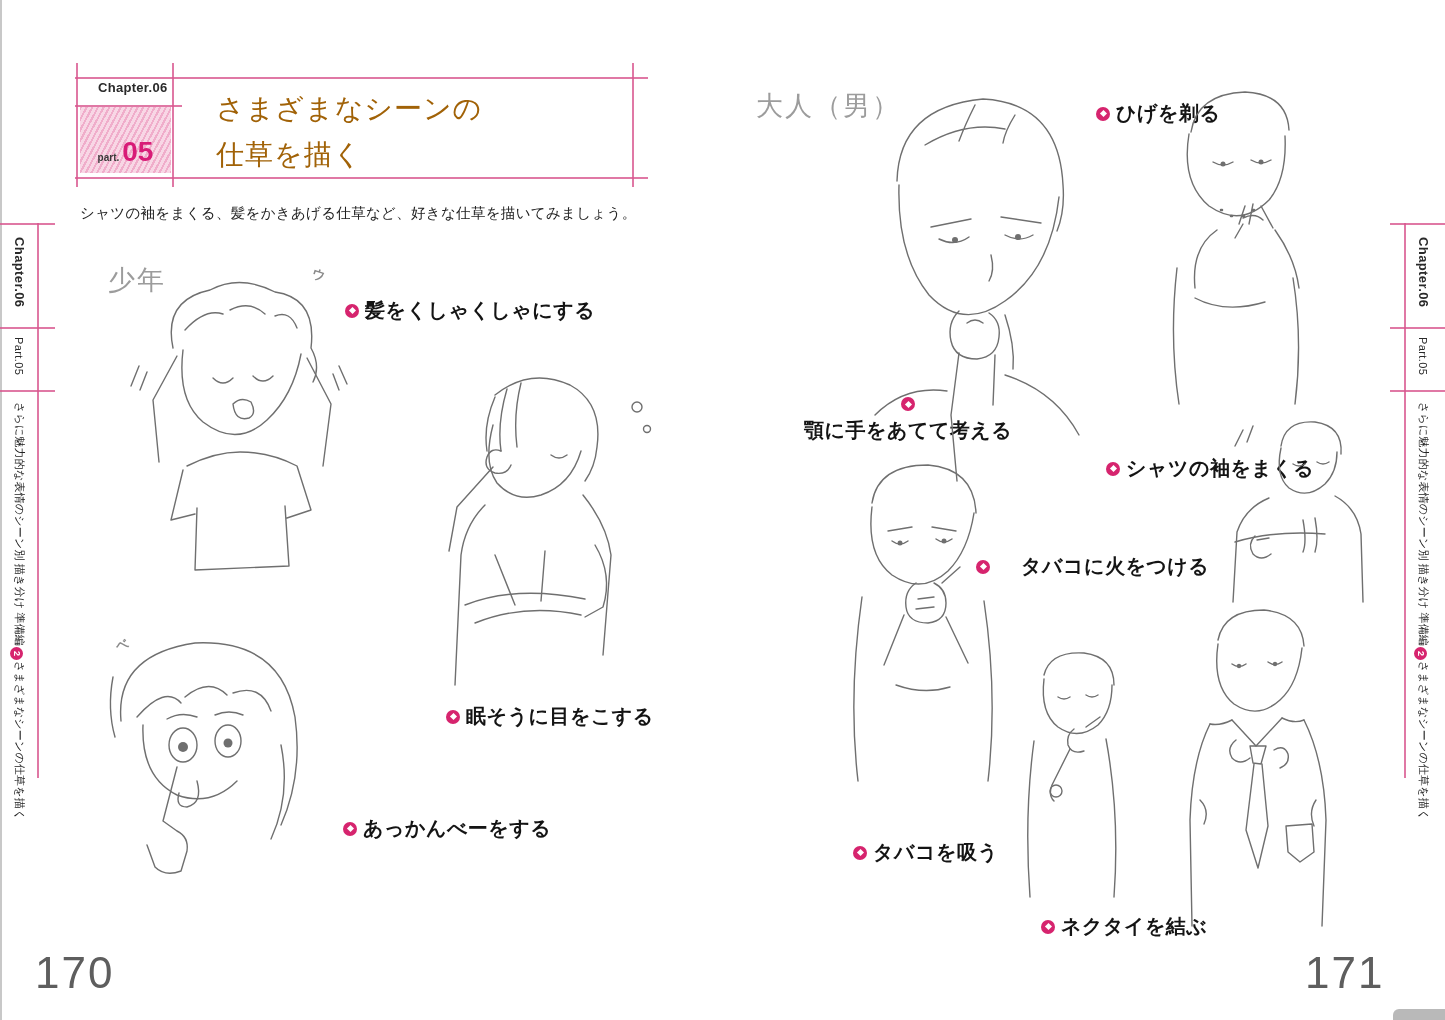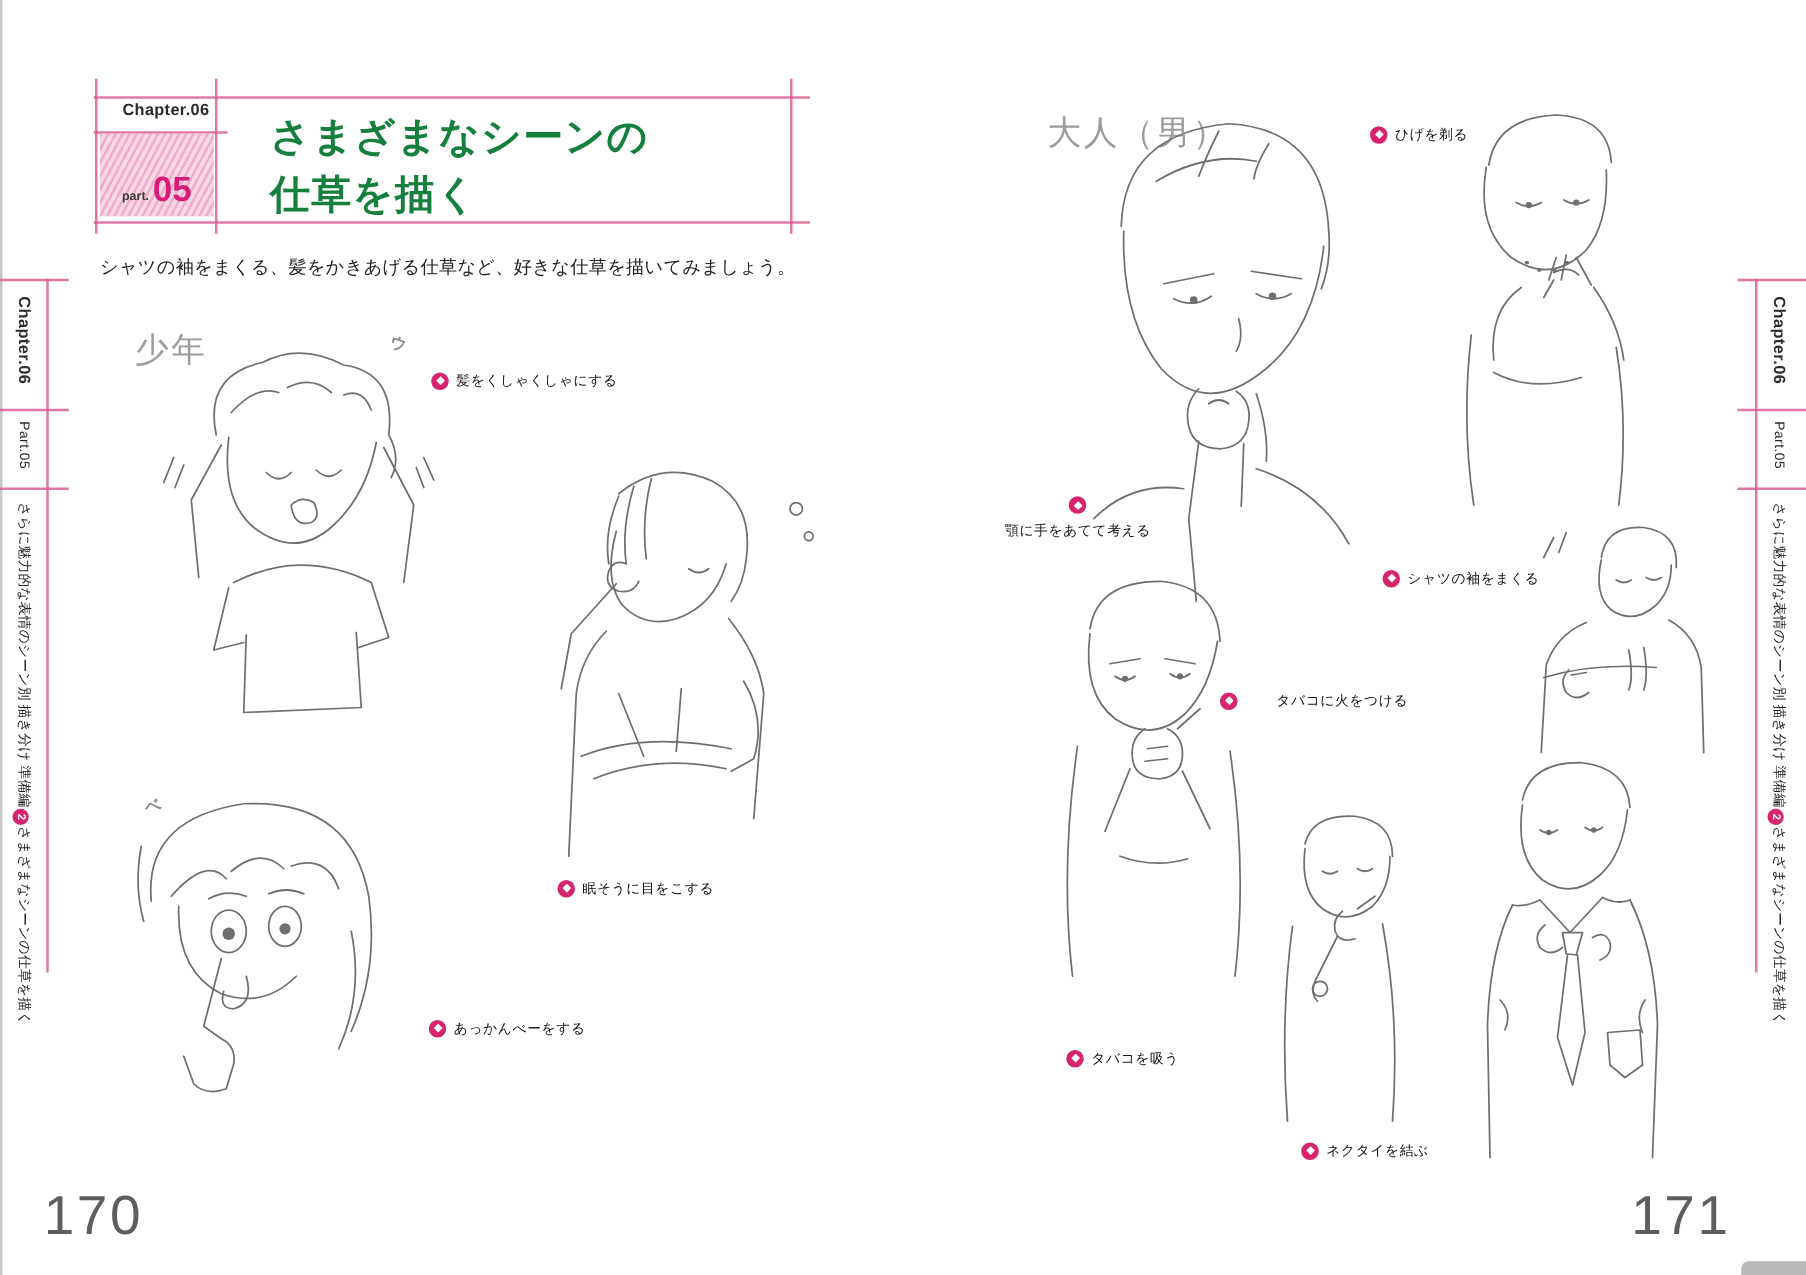--- a/index.html
+++ b/index.html
@@ -16,32 +16,32 @@
   .chapter-label{position:absolute;left:98px;top:80px;font-size:13px;font-weight:bold;color:#2a2a2a;letter-spacing:.3px;}
   .part-box{
     position:absolute;left:80px;top:107px;width:91px;height:66px;
     background:
       repeating-linear-gradient(118deg, rgba(231,121,170,.45) 0 2px, rgba(249,214,229,.55) 2px 5px),
       #f7d8e5;
     display:flex;align-items:flex-end;justify-content:center;padding-bottom:10px;box-sizing:border-box;
   }
   .part-prefix{font-size:10px;font-weight:bold;color:#3a3a3a;margin-right:3px;line-height:1;}
   .part-number{font-size:28px;font-weight:bold;color:#d81b77;line-height:.8;}
-  .page-title{position:absolute;left:216px;top:86px;font-size:32px;line-height:46px;font-weight:bold;color:#15803d;letter-spacing:1px;}
+  .page-title{position:absolute;left:216px;top:86px;font-size:28px;line-height:46px;font-weight:normal;color:#a16207;letter-spacing:1px;}
   .subtitle{position:absolute;left:80px;top:204px;font-size:14.5px;color:#222;letter-spacing:.3px;}
   
   .section-label{position:absolute;font-size:27px;color:#9c9c9c;letter-spacing:2px;}
   
   .caption{position:absolute;display:flex;align-items:center;gap:6px;}
   .caption .bullet{
     width:14px;height:14px;border-radius:50%;background:#d6246e;
     display:flex;align-items:center;justify-content:center;flex:0 0 auto;
   }
   .caption .bullet i{display:block;width:5px;height:5px;background:#fff;transform:rotate(45deg);}
-  .caption .cap-text{font-size:11px;font-weight:normal;color:#141414;letter-spacing:.5px;white-space:nowrap;}
+  .caption .cap-text{font-size:20px;font-weight:bold;color:#141414;letter-spacing:.5px;white-space:nowrap;}
   
   .side-rot{position:absolute;transform:rotate(90deg);transform-origin:0 0;white-space:nowrap;}
   .side-chapter{font-size:13px;font-weight:bold;color:#2a2a2a;letter-spacing:.4px;}
   .side-part{font-size:11px;color:#2a2a2a;letter-spacing:.4px;}
   .side-tagline{font-size:11px;color:#222;letter-spacing:.2px;}
   .side-badge{
     display:inline-flex;width:13px;height:13px;border-radius:50%;
     background:#d6246e;color:#fff;font-size:9px;font-weight:bold;
     align-items:center;justify-content:center;vertical-align:-2px;margin:0 1px;
   }
@@ -72,21 +72,21 @@
   <span class="part-prefix">part.</span>
   <span class="part-number">05</span>
 </div>
 <div class="page-title">
   <div>さまざまなシーンの</div>
   <div>仕草を描く</div>
 </div>
 <div class="subtitle">シャツの袖をまくる、髪をかきあげる仕草など、好きな仕草を描いてみましょう。</div>
 
 <div class="section-label" style="left:108px;top:262px;">少年</div>
-<div class="section-label" style="left:838px;top:88px;">大人（男）</div>
+<div class="section-label" style="left:756px;top:88px;">大人（男）</div>
 
 <div class="edge-left"></div>
 <div class="hline" style="left:0;top:223px;width:55px;"></div>
 <div class="hline" style="left:0;top:327px;width:55px;"></div>
 <div class="hline" style="left:0;top:390px;width:55px;"></div>
 <div class="vline" style="left:37px;top:223px;height:555px;"></div>
 <div class="side-rot side-chapter" style="left:27px;top:237px;">Chapter.06</div>
 <div class="side-rot side-part" style="left:25px;top:337px;">Part.05</div>
 <div class="side-rot side-tagline" style="left:27px;top:402px;">
   <span>さらに魅力的な表情のシーン別 描き分け 準備編</span><span class="side-badge">2</span><span>さまざまなシーンの仕草を描く</span>

